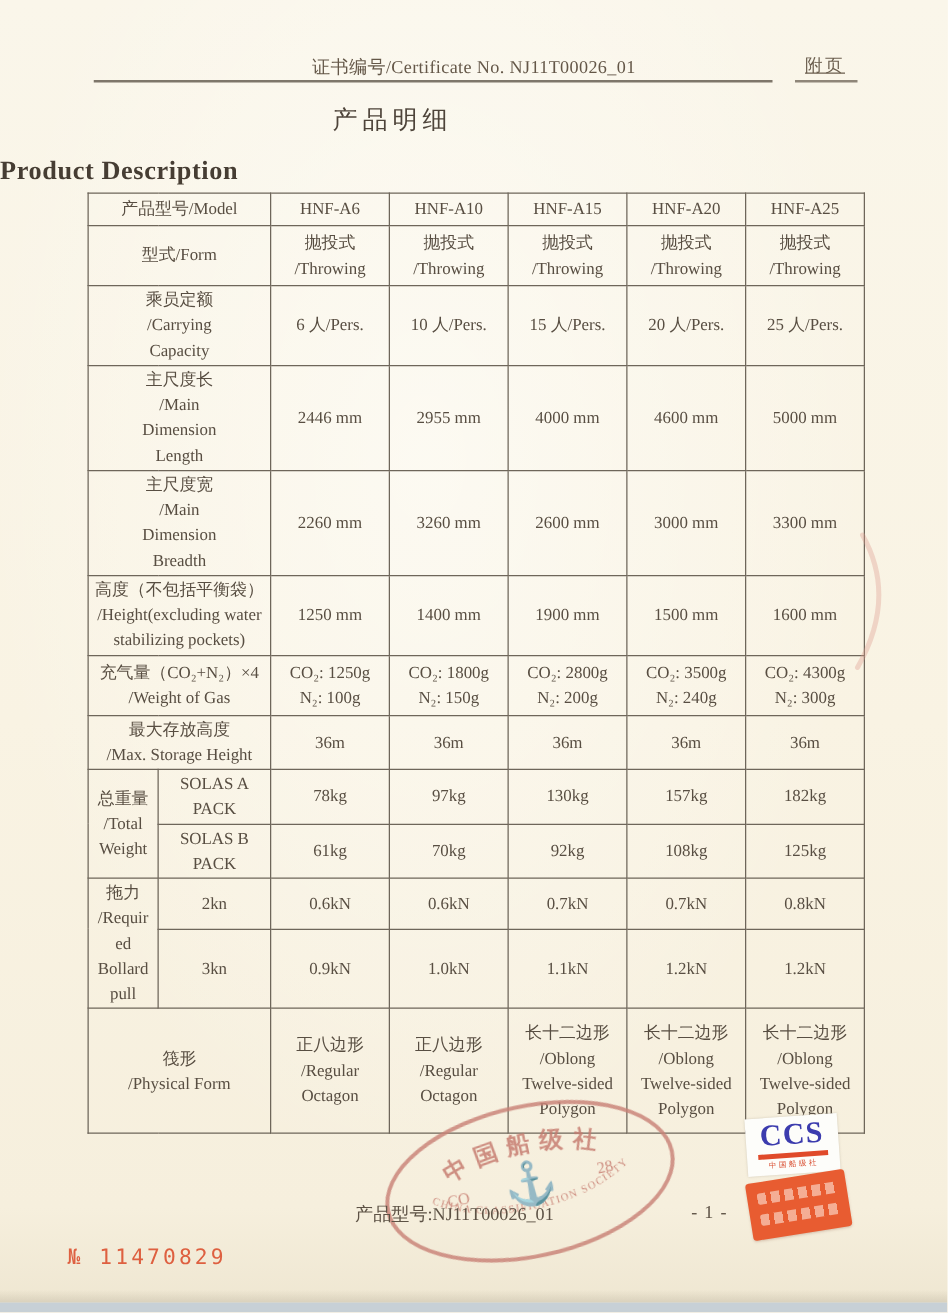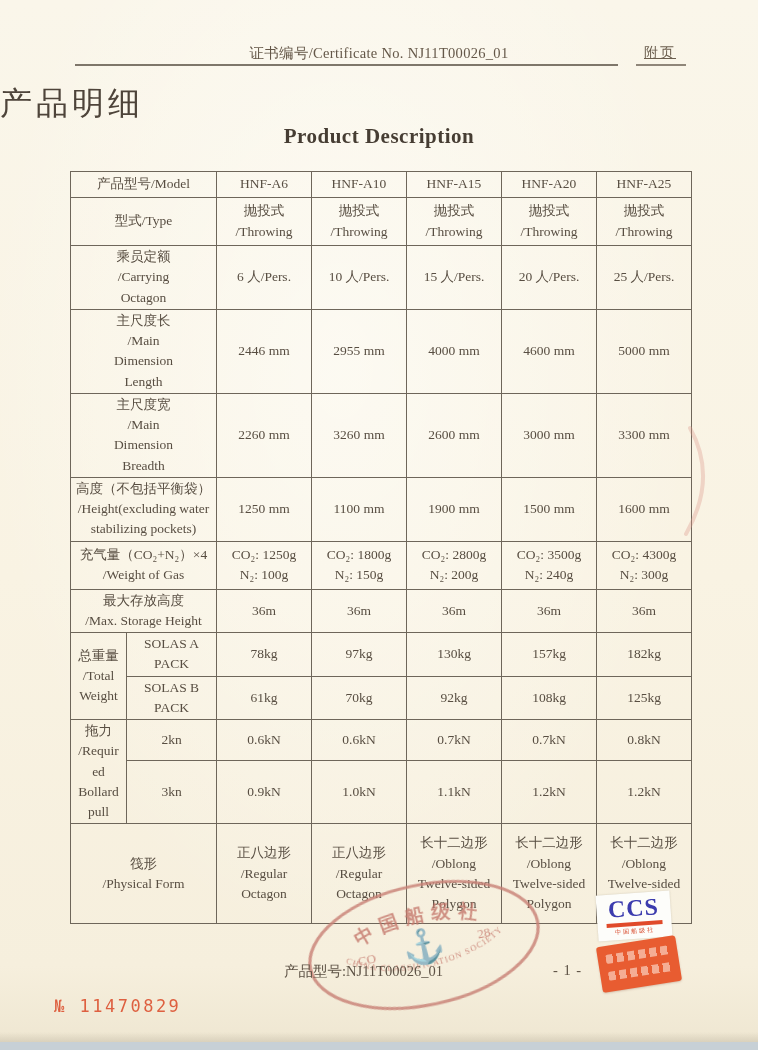--- a/index.html
+++ b/index.html
@@ -17,27 +17,27 @@
   .edge-shadow { position:absolute; left:0; right:0; bottom:8px; height:10px;
     background:linear-gradient(180deg, rgba(120,110,90,0) , rgba(120,110,90,.18)); }
 
   
   .hdr-cert { position:absolute; top:44px; left:0; width:758px; text-align:center;
     font-size:14.5px; color:#645748; letter-spacing:.3px; }
   .hdr-tag { position:absolute; top:44px; left:644px; font-size:14px; color:#6b5e4e; letter-spacing:2px;text-decoration:underline; }
   .hdr-line  { position:absolute; top:64px; left:75px;  width:543px; height:2px; background:#5f564a; opacity:.8; }
   .hdr-line2 { position:absolute; top:64px; left:636px; width:50px;  height:1.6px; background:#6b6053; opacity:.75; }
 
-  .title-cn { position:absolute; top:82px; left:0; width:628px; 
-    font-size:32px; font-weight:400; letter-spacing:4px; color:#4e443a; }
-  .title-en { position:absolute; top:124px; left:0; width:758px; text-align:center;
+  .title-cn { position:absolute; top:82px; left:0; width:628px; text-align:center;
+    font-size:20px; font-weight:400; letter-spacing:4px; color:#4e443a; }
+  .title-en { position:absolute; top:124px; left:0; width:758px; 
     font-size:21px; font-weight:700; color:#463d33; letter-spacing:.5px; }
 
   
-  table.spec { position:absolute; top:171px; left:70px; width:622px;
+  table.spec { position:absolute; top:154px; left:70px; width:622px;
     border-collapse:collapse; table-layout:fixed; }
   table.spec td { border:1px solid #6e665a; text-align:center; vertical-align:middle;
     font-size:13.5px; color:#584e42; white-space:pre-line; line-height:1.5;
     padding:1px 2px; overflow:hidden; }
   .small-lbl { font-size:12.4px; }
   col.c-subA { width:56px; } col.c-subB { width:90px; }
   col.c-data { width:95px; }
 
   
   .stamp-oval { position:absolute; left:293px; top:872px; width:262px; height:146px;
@@ -92,36 +92,36 @@
     <tbody>
       <tr style="height:26px">
         <td colspan="2">产品型号/Model</td>
         <td>HNF-A6</td>
         <td>HNF-A10</td>
         <td>HNF-A15</td>
         <td>HNF-A20</td>
         <td>HNF-A25</td>
       </tr>
       <tr style="height:48px">
-        <td colspan="2">型式/Type</td>
+        <td colspan="2">型式/Form</td>
         <td>抛投式
 /Throwing</td>
         <td>抛投式
 /Throwing</td>
         <td>抛投式
 /Throwing</td>
         <td>抛投式
 /Throwing</td>
         <td>抛投式
 /Throwing</td>
       </tr>
       <tr style="height:57px">
         <td colspan="2">乘员定额
 /Carrying
-Octagon</td>
+Capacity</td>
         <td>6 人/Pers.</td>
         <td>10 人/Pers.</td>
         <td>15 人/Pers.</td>
         <td>20 人/Pers.</td>
         <td>25 人/Pers.</td>
       </tr>
       <tr style="height:73px">
         <td colspan="2">主尺度长
 /Main
 Dimension
@@ -141,21 +141,21 @@
         <td>3260 mm</td>
         <td>2600 mm</td>
         <td>3000 mm</td>
         <td>3300 mm</td>
       </tr>
       <tr style="height:59px">
         <td colspan="2" class="small-lbl">高度（不包括平衡袋）
 /Height(excluding water
 stabilizing pockets)</td>
         <td>1250 mm</td>
-        <td>1100 mm</td>
+        <td>1400 mm</td>
         <td>1900 mm</td>
         <td>1500 mm</td>
         <td>1600 mm</td>
       </tr>
       <tr style="height:48px">
         <td colspan="2" class="small-lbl">充气量（CO₂+N₂）×4
 /Weight of Gas</td>
         <td>CO₂: 1250g
 N₂: 100g</td>
         <td>CO₂: 1800g

